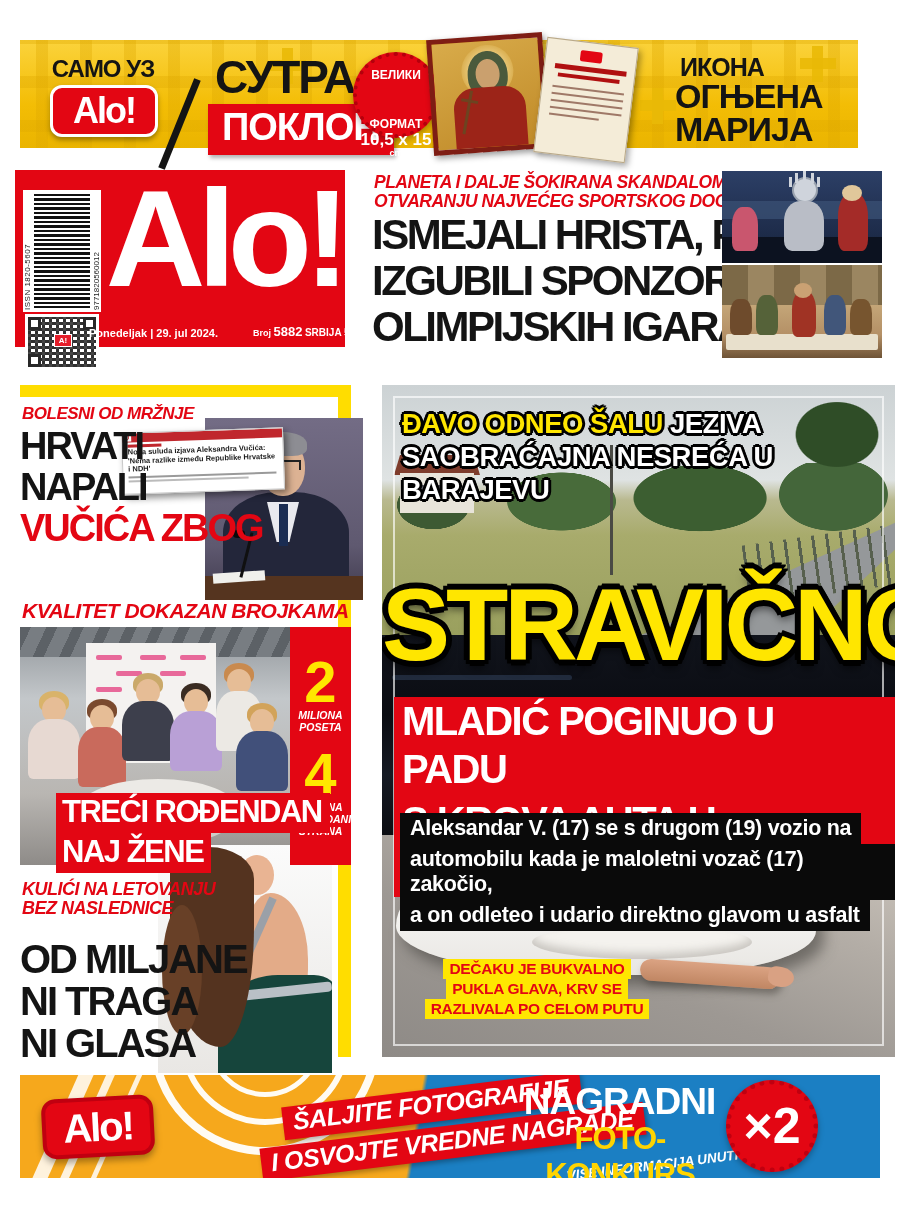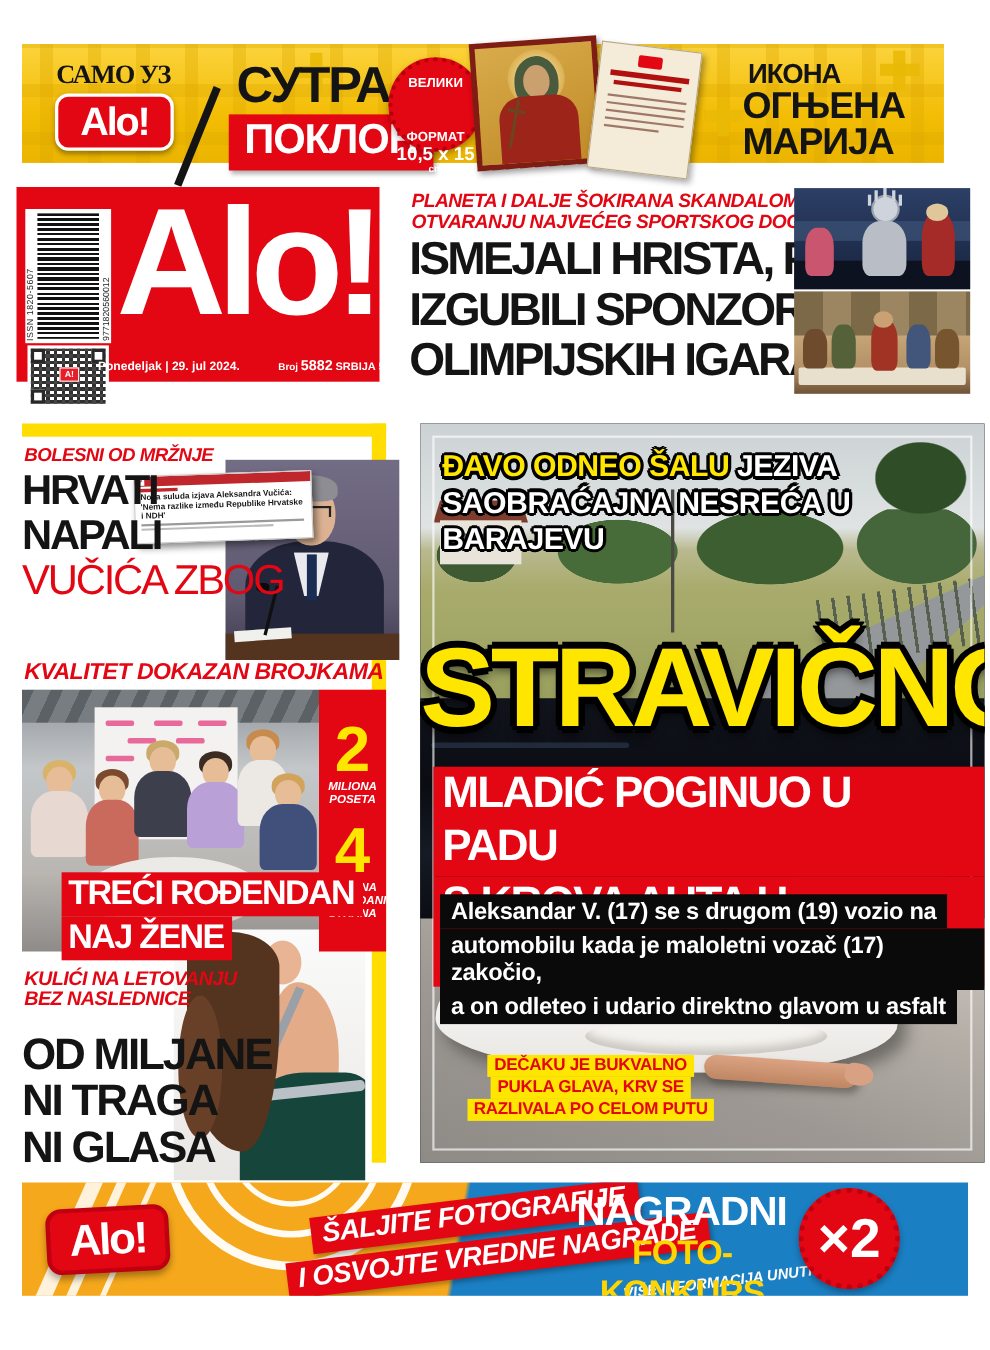--- a/index.html
+++ b/index.html
@@ -11,21 +11,21 @@
   .top-banner { left:20px; top:40px; width:838px; height:108px;
     background:linear-gradient(180deg,#fbd33c 0%,#f3bd05 60%,#eab400 100%);
     background-color:#f5c413; overflow:visible; }
   .top-banner .pattern { position:absolute; inset:0;
     background-image:
       repeating-linear-gradient(0deg, transparent 0 16px, rgba(222,168,0,.35) 16px 28px, transparent 28px 44px),
       repeating-linear-gradient(90deg, transparent 0 16px, rgba(222,168,0,.35) 16px 28px, transparent 28px 44px);
   }
   .plus { position:absolute; width:36px; height:11px; background:rgba(233,185,7,.9); }
   .plus::before { content:""; position:absolute; left:12px; top:-12px; width:11px; height:36px; background:rgba(233,185,7,.9); }
-  .samo-uz { left:28px; top:15px; width:110px; text-align:center; font-size:24px; font-weight:900; color:#141414; letter-spacing:-1px;font-family:Liberation Serif, serif; }
+  .samo-uz { left:28px; top:15px; width:110px; text-align:center; font-size:24px; font-weight:900; color:#141414; letter-spacing:-1px; }
   .alo-badge-top { left:30px; top:45px; width:108px; height:52px; background:#e30613; border:3px solid #fff;
     border-radius:12px; box-shadow:0 3px 5px rgba(0,0,0,.35); display:flex; align-items:center; justify-content:center;
     color:#fff; font-size:36px; font-weight:900; letter-spacing:-2px; }
   .slash { left:156px; top:36px; width:7px; height:96px; background:#141414; transform:rotate(22deg); }
   .sutra { left:195px; top:10px; font-size:46px; font-weight:900; color:#141414; letter-spacing:-2px; }
   .poklon { left:188px; top:64px; background:#e30613; color:#fff; font-size:38px; font-weight:900;
     padding:2px 14px 6px 14px; letter-spacing:-1px; box-shadow:2px 3px 4px rgba(0,0,0,.3); }
   .star-badge { left:333px; top:12px; width:86px; height:86px; background:#e30613; border-radius:50%;
     border:4px dotted #b5000c; display:flex; flex-direction:column; align-items:center; justify-content:center;
     color:#fff; font-weight:900; text-align:center; box-shadow:0 3px 6px rgba(0,0,0,.3); }
@@ -85,21 +85,21 @@
     background:repeating-linear-gradient(90deg,#7c6947 0 26px,#9b8661 26px 52px); }
   .oly-img2 .table { position:absolute; left:4px; bottom:8px; width:152px; height:16px; background:#e8e0cc; border-radius:2px; }
 
   
   .yline-h { left:20px; top:385px; width:331px; height:12px; background:#ffdd00; }
   .yline-v { left:338px; top:385px; width:13px; height:672px; background:#ffdd00; }
 
   
   .vucic-kicker { left:22px; top:404px; font-size:17px; }
   .vucic-h-black { left:20px; top:426px; font-size:38px; line-height:41px; font-weight:900; color:#141414; letter-spacing:-2px; z-index:4; }
-  .vucic-h-red { left:20px; top:508px; font-size:38px; line-height:41px; font-weight:400; color:#e30613; letter-spacing:-2px; z-index:4; }
+  .vucic-h-red { left:20px; top:508px; font-size:38px; line-height:41px; font-weight:700; color:#e30613; letter-spacing:-2px; z-index:4; }
   .vucic-photo { left:205px; top:418px; width:158px; height:182px; background:linear-gradient(180deg,#736c85 0%,#5f5970 70%,#3f3a4d 100%); overflow:hidden; z-index:2; }
   .vucic-photo .suit { position:absolute; left:18px; top:74px; width:126px; height:92px; border-radius:44% 44% 0 0; background:#23263a; }
   .vucic-photo .shirt { position:absolute; left:62px; top:84px; width:32px; height:40px; background:#e9e9ee; clip-path:polygon(0 0,100% 0,70% 100%,30% 100%); }
   .vucic-photo .tie { position:absolute; left:74px; top:86px; width:9px; height:42px; background:#1a2c52; }
   .vucic-photo .head { position:absolute; left:56px; top:22px; width:44px; height:56px; border-radius:48%; background:#dcb293; }
   .vucic-photo .hair { position:absolute; left:54px; top:14px; width:48px; height:24px; border-radius:50% 50% 30% 30%; background:#8d8d93; }
   .vucic-photo .glasses { position:absolute; left:60px; top:42px; width:36px; height:10px; border-top:2px solid #222;
     border-left:2px solid #222; border-right:2px solid #222; }
   .vucic-photo .desk { position:absolute; left:0; bottom:0; width:100%; height:24px; background:#55341f; }
   .vucic-photo .paper { position:absolute; left:8px; bottom:18px; width:52px; height:10px; background:#f0f0ec; transform:rotate(-4deg); }

